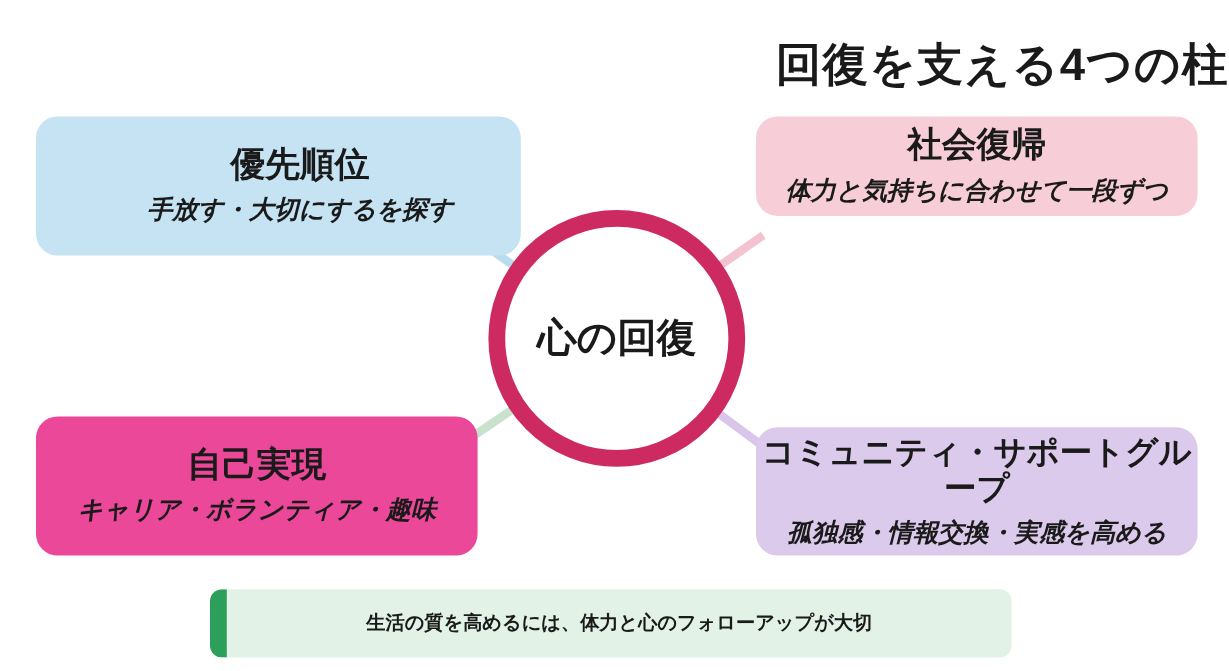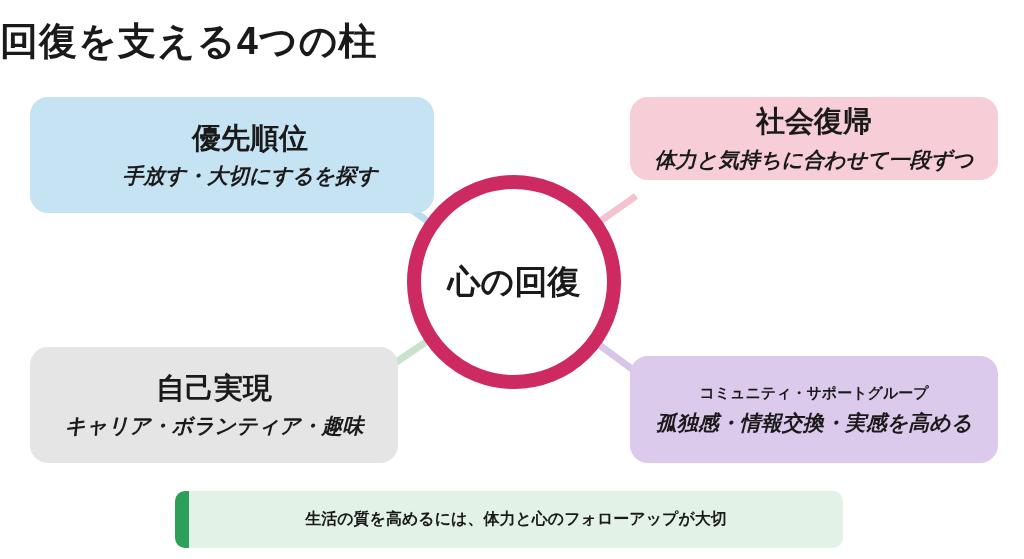--- a/index.html
+++ b/index.html
@@ -5,39 +5,39 @@
   html,body{margin:0;padding:0;background:#ffffff;}
   .stage{
     position:relative;
     width:1024px;height:559px;
     background:#ffffff;
     overflow:hidden;
     font-family:"Liberation Sans","DejaVu Sans",sans-serif;
     color:#1a1a1a;
   }
   .main-title{
-    position:absolute;left:0;top:16px;width:100%;
-    text-align:left;
+    position:absolute;left:0;top:29px;width:100%;
+    text-align:right;
     font-size:38px;font-weight:800;letter-spacing:1px;
   }
   svg.connector-layer{position:absolute;left:0;top:0;z-index:1;}
   svg.circle-layer{position:absolute;left:0;top:0;z-index:3;pointer-events:none;}
   .pillar{
     position:absolute;z-index:2;
     border-radius:18px;
     display:flex;flex-direction:column;align-items:center;justify-content:center;
     gap:10px;text-align:center;
   }
   .pillar .pillar-title{font-size:29px;font-weight:800;line-height:1.1;}
   .pillar .pillar-sub{font-size:21px;font-weight:700;line-height:1.1;font-style:italic;}
   .pillar.pos-tl{left:30px;top:97px;width:368px;height:116px;padding-left:36px;}
   .pillar.pos-tr{left:630px;top:97px;width:368px;height:83px;}
   .pillar.pos-bl{left:30px;top:347px;width:368px;height:116px;}
   .pillar.pos-br{left:630px;top:356px;width:368px;height:107px;}
-  .pillar.pos-br .pillar-title{font-size:15px;}
+  .pillar.pos-br .pillar-title{font-size:27px;}
   .center-label{
     position:absolute;left:514px;top:282px;z-index:4;
     transform:translate(-50%,-50%);
     font-size:33px;font-weight:800;white-space:nowrap;
   }
   .footer-note{
     position:absolute;left:175px;top:491px;z-index:2;
     width:668px;height:57px;
     border-radius:10px;
     display:flex;align-items:center;
@@ -70,21 +70,21 @@
   <div class="pillar pos-tl" style="background-color: rgb(197, 227, 242);">
     <div class="pillar-title">優先順位</div>
     <div class="pillar-sub">手放す・大切にするを探す</div>
   </div>
 
   <div class="pillar pos-tr" style="background-color: rgb(247, 206, 216);">
     <div class="pillar-title">社会復帰</div>
     <div class="pillar-sub">体力と気持ちに合わせて一段ずつ</div>
   </div>
 
-  <div class="pillar pos-bl" style="background-color: #e5e5e5;">
+  <div class="pillar pos-bl" style="background-color: #ec4899;">
     <div class="pillar-title">自己実現</div>
     <div class="pillar-sub">キャリア・ボランティア・趣味</div>
   </div>
 
   <div class="pillar pos-br" style="background-color: rgb(220, 202, 236);">
     <div class="pillar-title">コミュニティ・サポートグループ</div>
     <div class="pillar-sub">孤独感・情報交換・実感を高める</div>
   </div>
 
   <svg class="circle-layer" width="1024" height="559" viewBox="0 0 1024 559">

